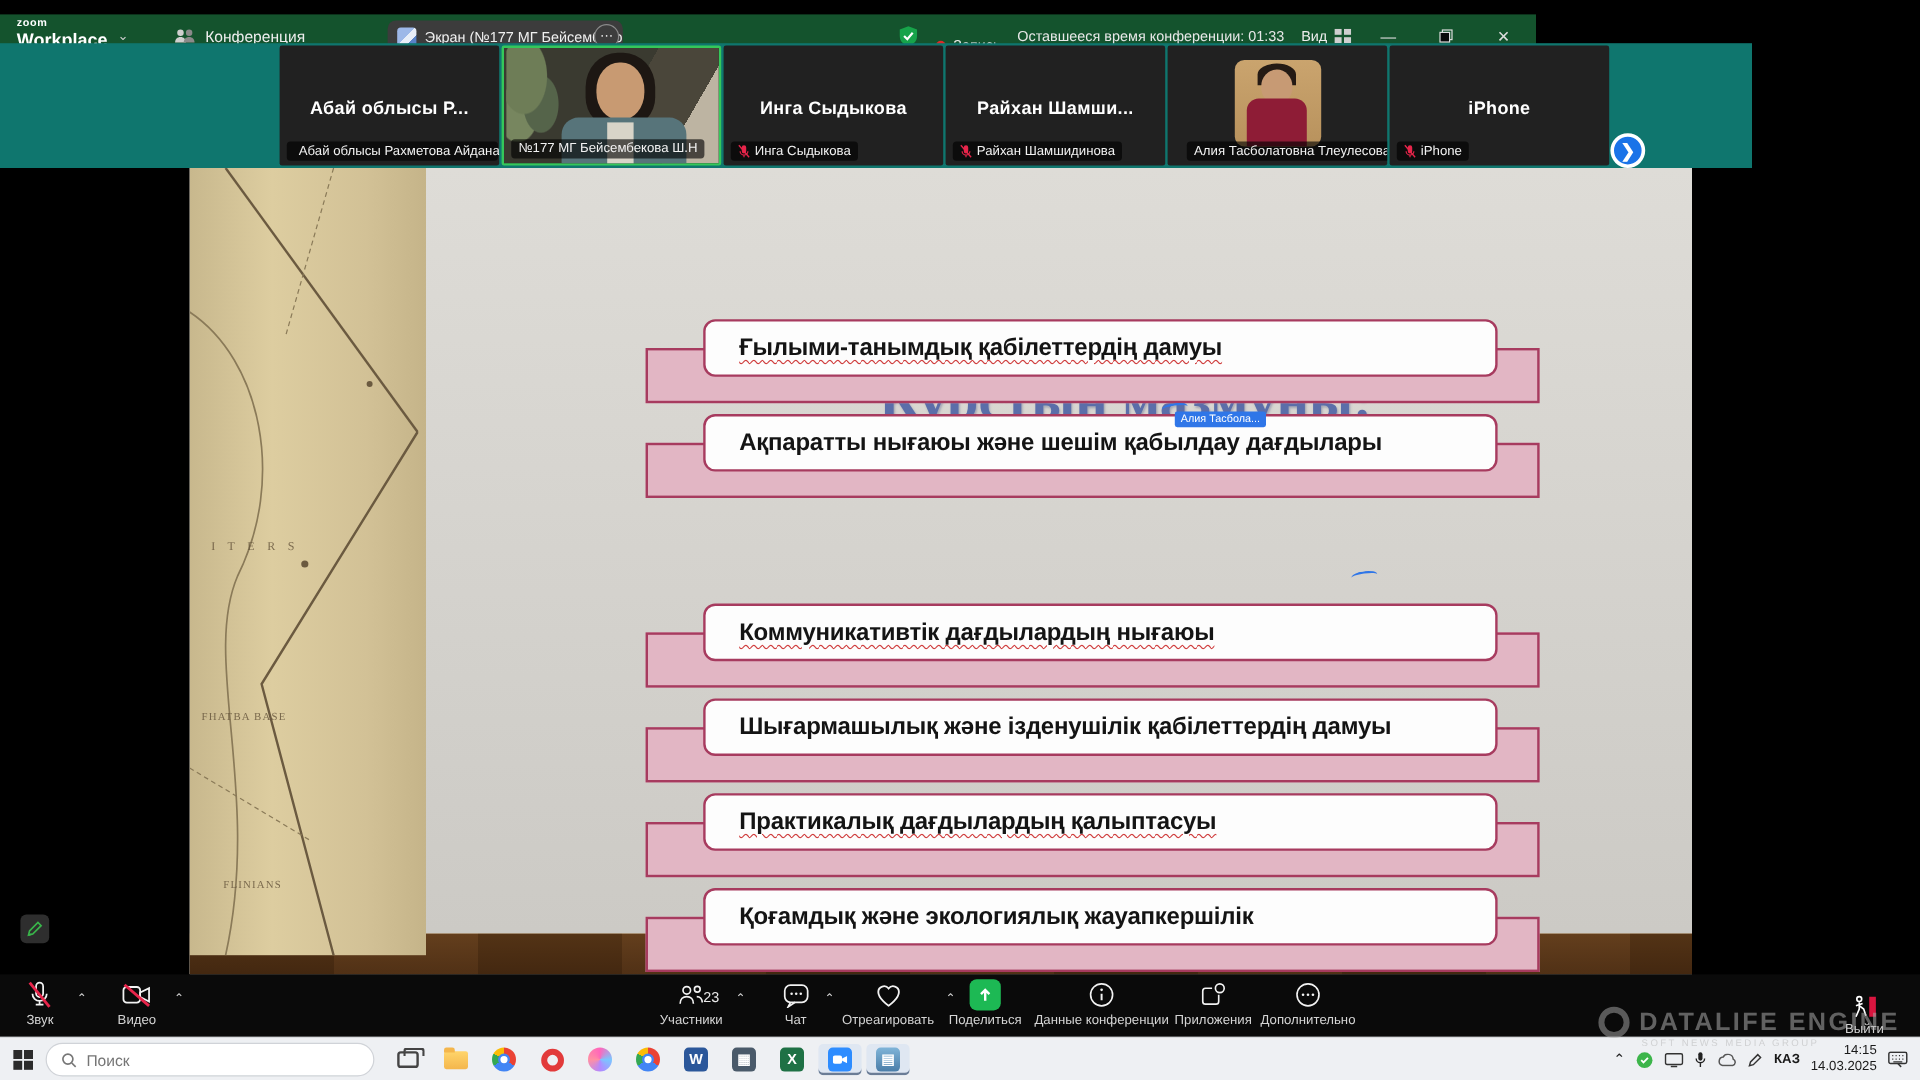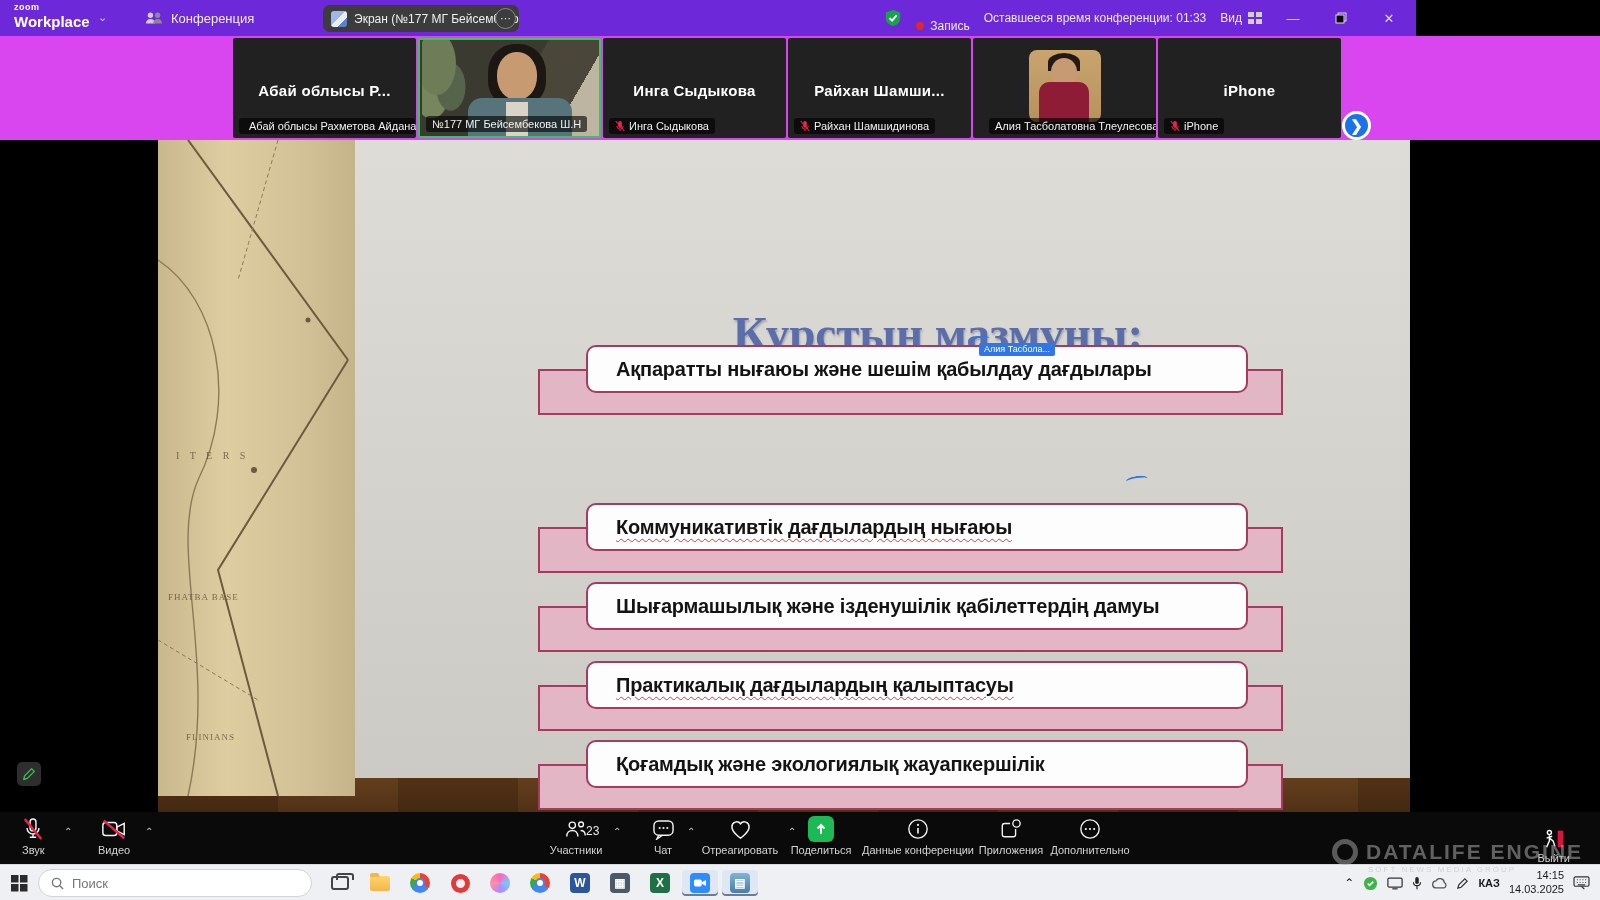--- a/index.html
+++ b/index.html
@@ -1,38 +1,38 @@
 <!DOCTYPE html>
 <html><head>
 <meta charset="utf-8">
 <style>
   * { margin:0; padding:0; box-sizing:border-box; }
   html,body { width:1600px; height:900px; overflow:hidden; background:#000;
               font-family:"Liberation Sans", sans-serif; }
   #app { position:relative; width:1600px; height:900px; background:#000; }
 
   
-  .titlebar { position:absolute; left:0; top:0; width:1416px; height:36px; background:#6d28d9; color:#fff; }
+  .titlebar { position:absolute; left:0; top:12px; width:1280px; height:36px; background:#14532d; color:#fff; }
   .zoom-logo { position:absolute; left:14px; top:3px; line-height:1; cursor:default; }
   .zoom-logo .l1 { font-size:9px; font-weight:bold; letter-spacing:.5px; }
   .zoom-logo .l2 { font-size:15px; font-weight:bold; margin-top:2px; }
   .logo-chev { position:absolute; left:98px; top:11px; color:#cfcfcf; font-size:11px; }
   .conf-tab { position:absolute; left:135px; top:0; height:36px; display:flex; align-items:center; gap:8px; padding:4px 10px; color:#eee; font-size:13px; }
   .screen-tab { position:absolute; left:323px; top:5px; height:27px; width:196px; background:#3c3c3c; border-radius:7px; display:flex; align-items:center; gap:7px; padding:0 8px; font-size:12px; color:#f0f0f0; white-space:nowrap; overflow:hidden; }
   .screen-tab .appico { width:16px; height:16px; border-radius:3px; background:linear-gradient(135deg,#9db8e8 0 45%,#e8eef8 45% 70%,#5a83c8 70%); flex:0 0 auto; }
   .tab-more { position:absolute; left:495px; top:8px; width:21px; height:21px; border-radius:50%; border:1px solid #8a8a8a; color:#ddd; font-size:11px; line-height:19px; text-align:center; background:#3c3c3c; }
   .tb-right { position:absolute; right:0; top:0; height:36px; display:flex; align-items:center; gap:14px; padding-right:10px; }
   .rec { display:flex; align-items:center; gap:6px; font-size:12px; color:#eee;margin-top:16px; }
   .rec-dot { width:8px; height:8px; border-radius:50%; background:#e02828; }
   .remaining { font-size:12px; color:#e8e8e8; }
   .view-btn { display:flex; align-items:center; gap:6px; font-size:12px; color:#eee; }
   .winbtn { width:34px; height:36px; display:flex; align-items:center; justify-content:center; color:#dcdcdc; font-size:13px; }
 
   
-  .strip { position:absolute; left:0; top:36px; width:1600px; height:104px; background:#d946ef; }
+  .strip { position:absolute; left:0; top:36px; width:1460px; height:104px; background:#0f766e; }
   .tile { position:absolute; top:2px; height:100px; width:183px; background:#212121; border-radius:2px; overflow:hidden; }
   .tile .center-name { position:absolute; left:0; right:0; top:44px; text-align:center; font-weight:bold; font-size:15px; color:#fff; letter-spacing:.3px; }
   .name-pill { position:absolute; left:6px; bottom:4px; max-width:176px; background:rgba(0,0,0,.62); border-radius:3px; padding:2px 6px; display:flex; align-items:center; gap:4px; font-size:11px; color:#f2f2f2; white-space:nowrap; }
   .tile.video { border:2px solid #35c75a; background:#2a2a22; }
   .vport { position:absolute; inset:0; }
   .vp-wall { position:absolute; inset:0; background:linear-gradient(120deg,#3a3a30 0 55%,#4a463a 55% 80%,#bdb4a2 80%); }
   .vp-plant { position:absolute; left:2px; top:0; width:48px; height:78px; background:radial-gradient(ellipse at 30% 30%, #6e7d57 0 40%, transparent 42%), radial-gradient(ellipse at 60% 60%, #55644a 0 35%, transparent 37%), radial-gradient(ellipse at 20% 70%, #77865f 0 30%, transparent 32%); }
   .vp-hair { position:absolute; left:68px; top:4px; width:58px; height:62px; border-radius:46% 46% 40% 40%; background:#1d1713; }
   .vp-face { position:absolute; left:77px; top:12px; width:40px; height:48px; border-radius:48%; background:#c89a72; }
   .vp-body { position:absolute; left:48px; top:58px; width:104px; height:42px; border-radius:14px 14px 0 0; background:#57747a; }
@@ -242,20 +242,26 @@
           <circle cx="96" cy="330" r="3" fill="#6b5a40"></circle>
           <circle cx="150" cy="180" r="2.5" fill="#6b5a40"></circle>
         </svg>
         <div class="maplbl" style="left:18px; top:310px;">I T E R S</div>
         <div class="maplbl" style="left:10px; top:452px; letter-spacing:1px; font-size:9px;">FHATBA BASE</div>
         <div class="maplbl" style="left:28px; top:592px; letter-spacing:1px; font-size:9px;">FLINIANS</div>
       </div>
 
       <div class="slide-title">Курстың мазмұны:</div>
 
+      <div class="item sq" style="top:126px">
+        <div class="shadowbar"></div>
+        <div class="box">
+            <span>Ғылыми-танымдық қабілеттердің дамуы</span>
+          </div>
+      </div>
       <div class="item" style="top:205px">
         <div class="shadowbar"></div>
         <div class="box">
             <span>Ақпаратты нығаюы және шешім қабылдау дағдылары</span>
           </div>
       </div>
       <div class="item sq" style="top:363px">
         <div class="shadowbar"></div>
         <div class="box">
             <span>Коммуникативтік дағдылардың нығаюы</span>

